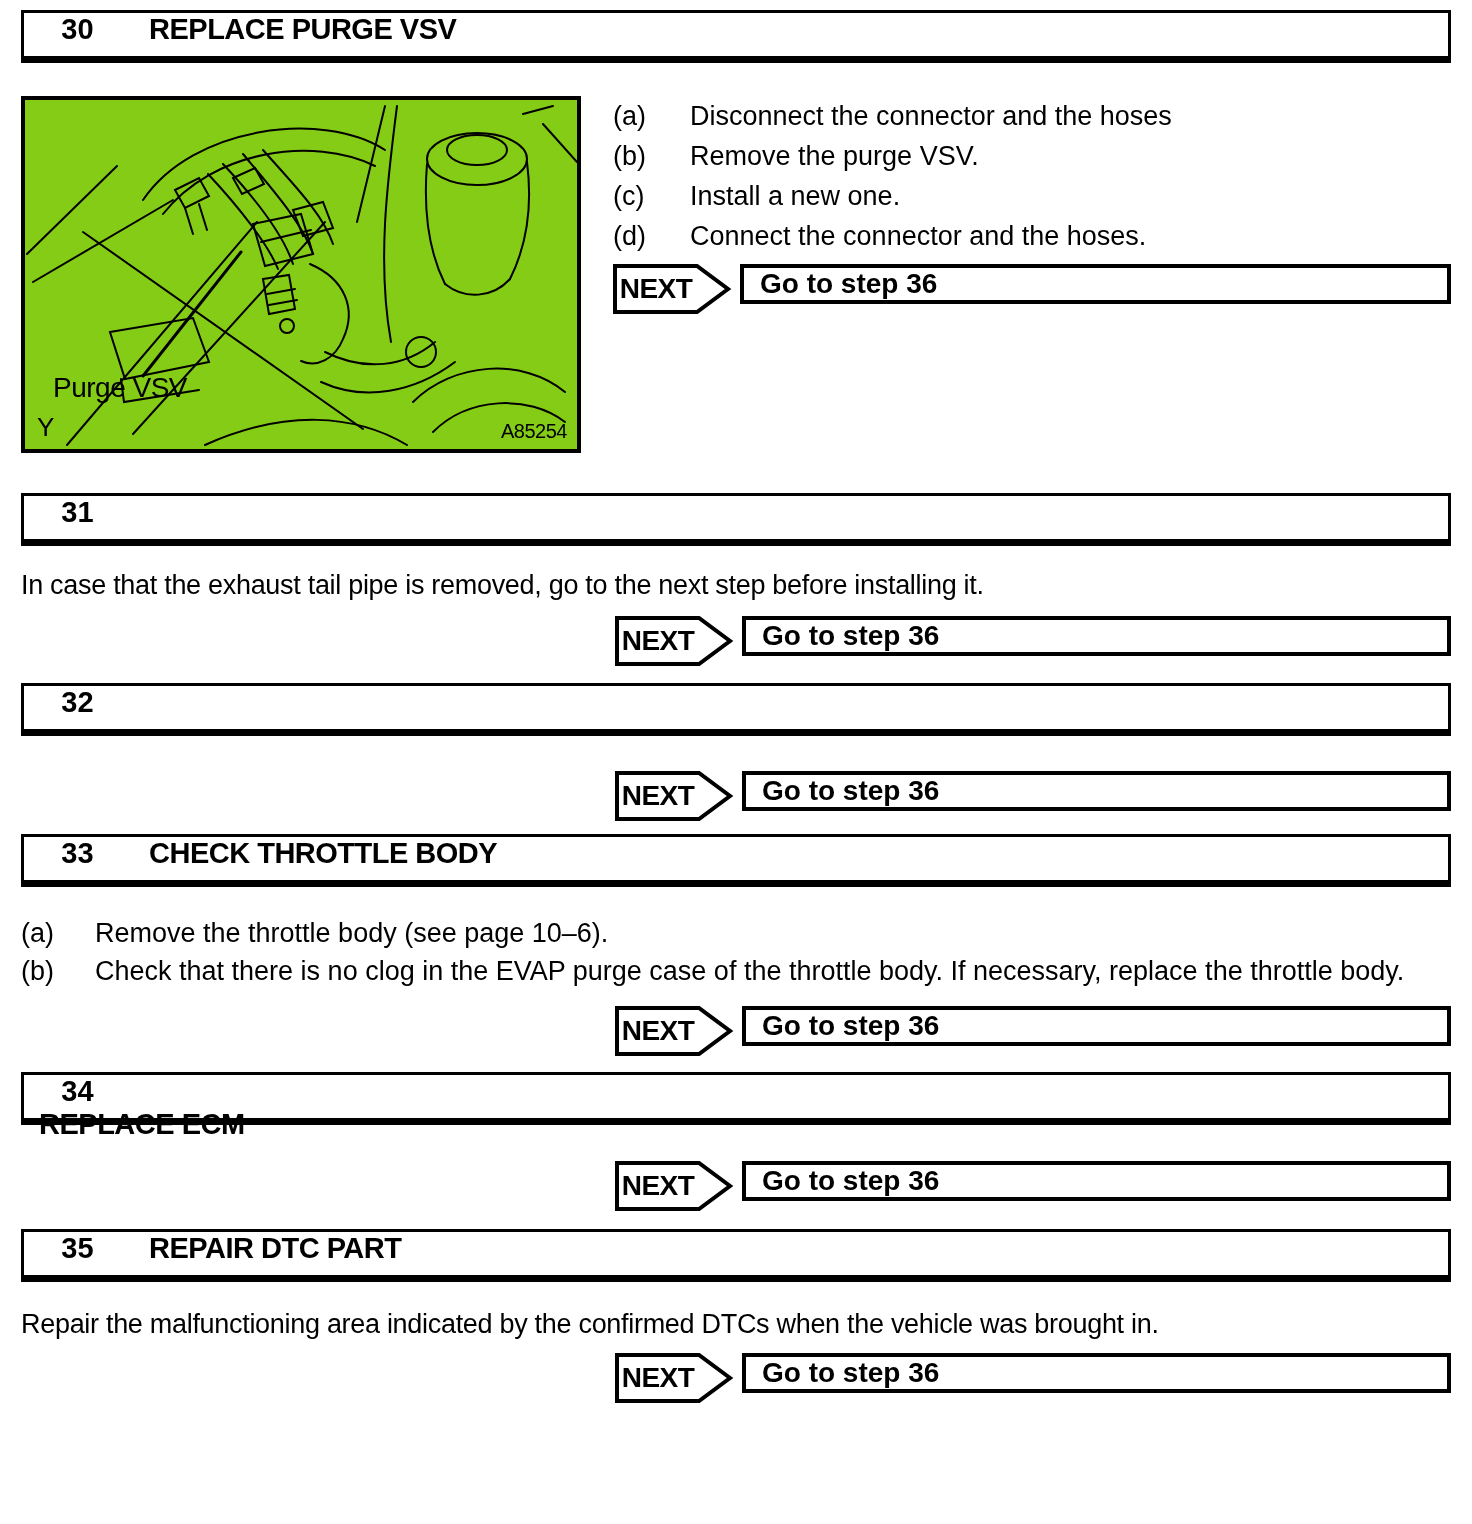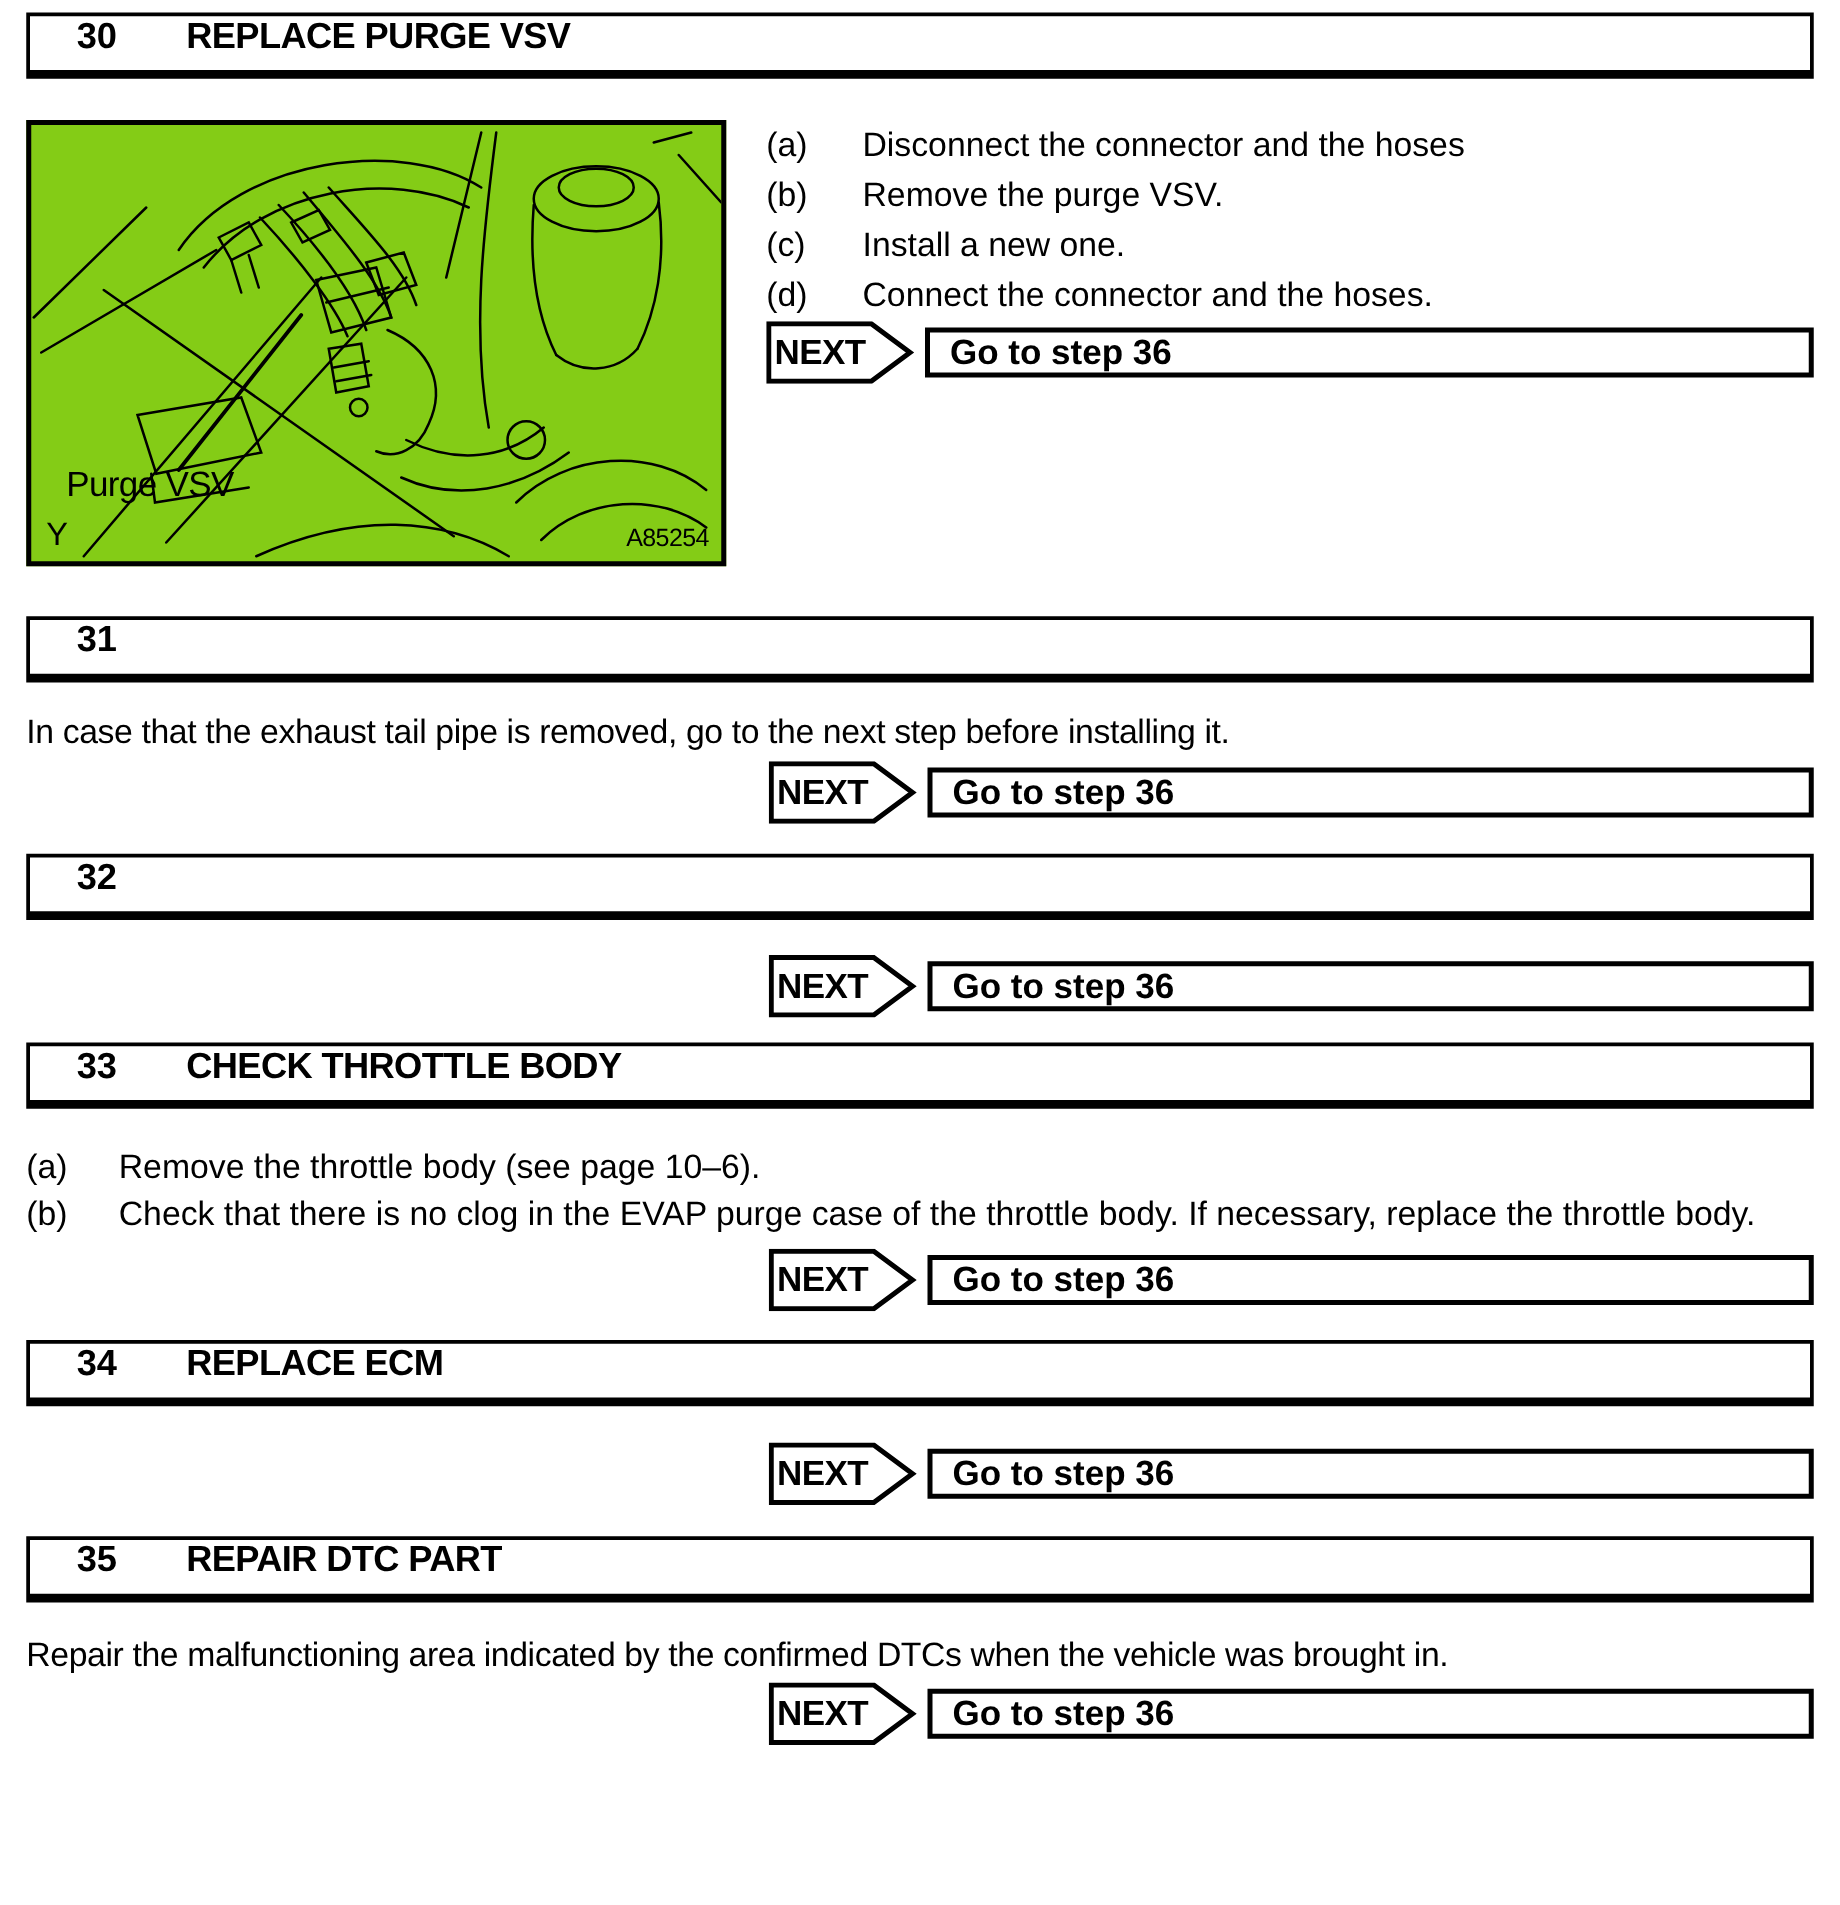--- a/index.html
+++ b/index.html
@@ -47,21 +47,21 @@
 
   
   .ins { display: flex; font-size: 27px; line-height: 40px; }
   .ins .lt { width: 77px; flex-shrink: 0; }
   .ins .tx { flex: 1; }
   .list33 { margin-top: 27px; }
   .list33 .ins { line-height: 38px; }
   .list33 .lt { width: 74px; }
 
   
-  .nrow { display: flex; align-items: center; height: 36px; }
+  .nrow { display: flex; align-items: flex-start; height: 36px; }
   .nrow.indent { margin-left: 594px; }
   .arrow { position: relative; width: 120px; height: 50px; flex-shrink: 0; }
   .arrow svg { position: absolute; left: 0; top: 0; }
   .arrow .nlabel {
     position: absolute; left: 0; top: 0; width: 86px; height: 50px;
     display: flex; align-items: center; justify-content: center;
     font-weight: bold; font-size: 28px; letter-spacing: -0.5px;
   }
   .gbox {
     flex: 1; margin-left: 7px;
@@ -75,21 +75,21 @@
   .note { font-size: 27px; line-height: 34px; letter-spacing: -0.3px; }
 
   
   .mt-hdr31 { margin-top: 40px; }
   .mt-p31   { margin-top: 22px; }
   .mt-n31   { margin-top: 14px; }
   .mt-hdr32 { margin-top: 31px; }
   .mt-n32   { margin-top: 35px; }
   .mt-hdr33 { margin-top: 27px; }
   .mt-n33   { margin-top: 16px; }
-  .mt-hdr34 { margin-top: 30px; }
+  .mt-hdr34 { margin-top: 30px; flex-direction: column; }
   .mt-n34   { margin-top: 36px; }
   .mt-hdr35 { margin-top: 32px; }
   .mt-p35   { margin-top: 25px; }
   .mt-n35   { margin-top: 12px; }
   .n30gap   { margin-top: 8px; }
 </style>
 </head>
 <body>
 
 <div class="hdr">

